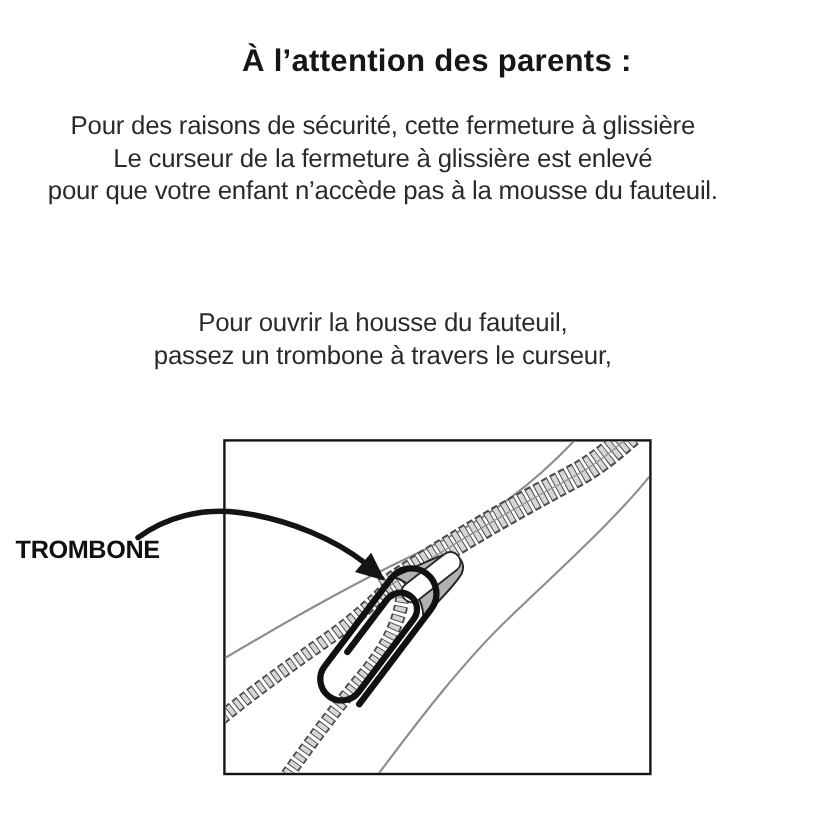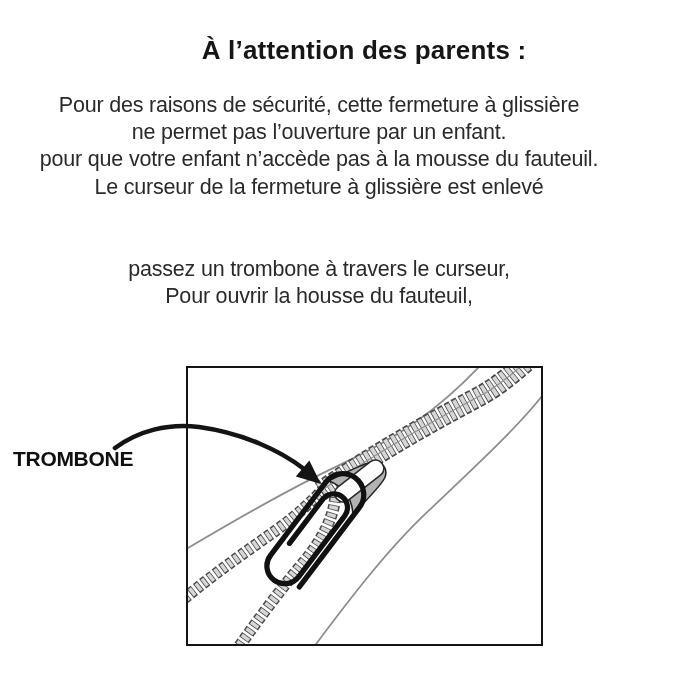--- a/index.html
+++ b/index.html
@@ -44,28 +44,27 @@
   .arrow-line{fill:none;stroke:#141414;stroke-width:4.6px;stroke-linecap:round;}
   .arrow-head{fill:#141414;stroke:none;}
 </style>
 </head>
 <body>
 
 <div class="title">À l’attention des parents :</div>
 
 <div class="para para-1">
   <div>Pour des raisons de sécurité, cette fermeture à glissière</div>
-  <div>ne permet pas l’ouverture par un enfant.</div>
+  <div>Le curseur de la fermeture à glissière est enlevé</div>
   <div>pour que votre enfant n’accède pas à la mousse du fauteuil.</div>
-  <div>Le curseur de la fermeture à glissière est enlevé</div>
 </div>
 
 <div class="para para-2">
+  <div>Pour ouvrir la housse du fauteuil,</div>
   <div>passez un trombone à travers le curseur,</div>
-  <div>Pour ouvrir la housse du fauteuil,</div>
 </div>
 
 <div class="trombone-label">TROMBONE</div>
 
 <div class="diagram">
   <svg viewBox="0 0 357 280" preserveAspectRatio="none">
 
     <path class="tape" d="M -4 185 C 58 148 112 118 152 99 C 212 71 254 42 297 -4"></path>
     <path class="tape" d="M 128 282 C 158 242 198 188 240 148 C 288 102 332 62 360 26"></path>
 

